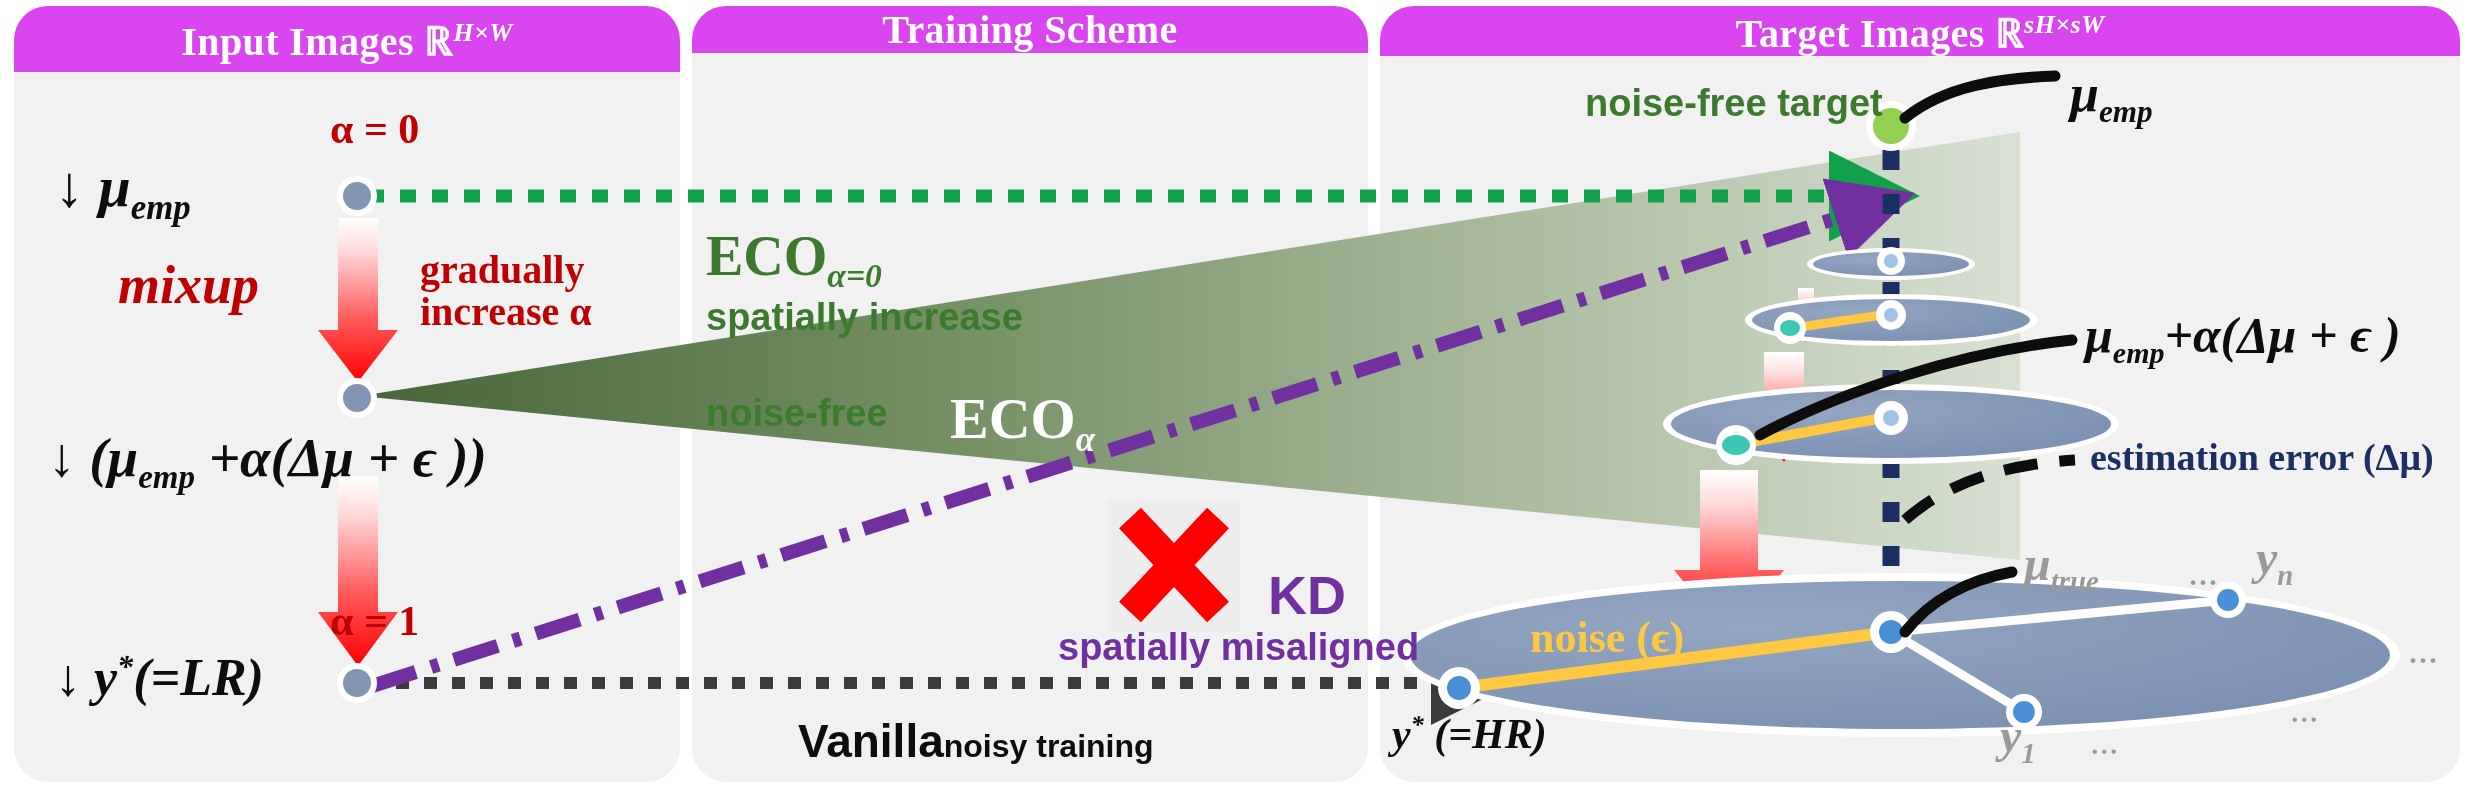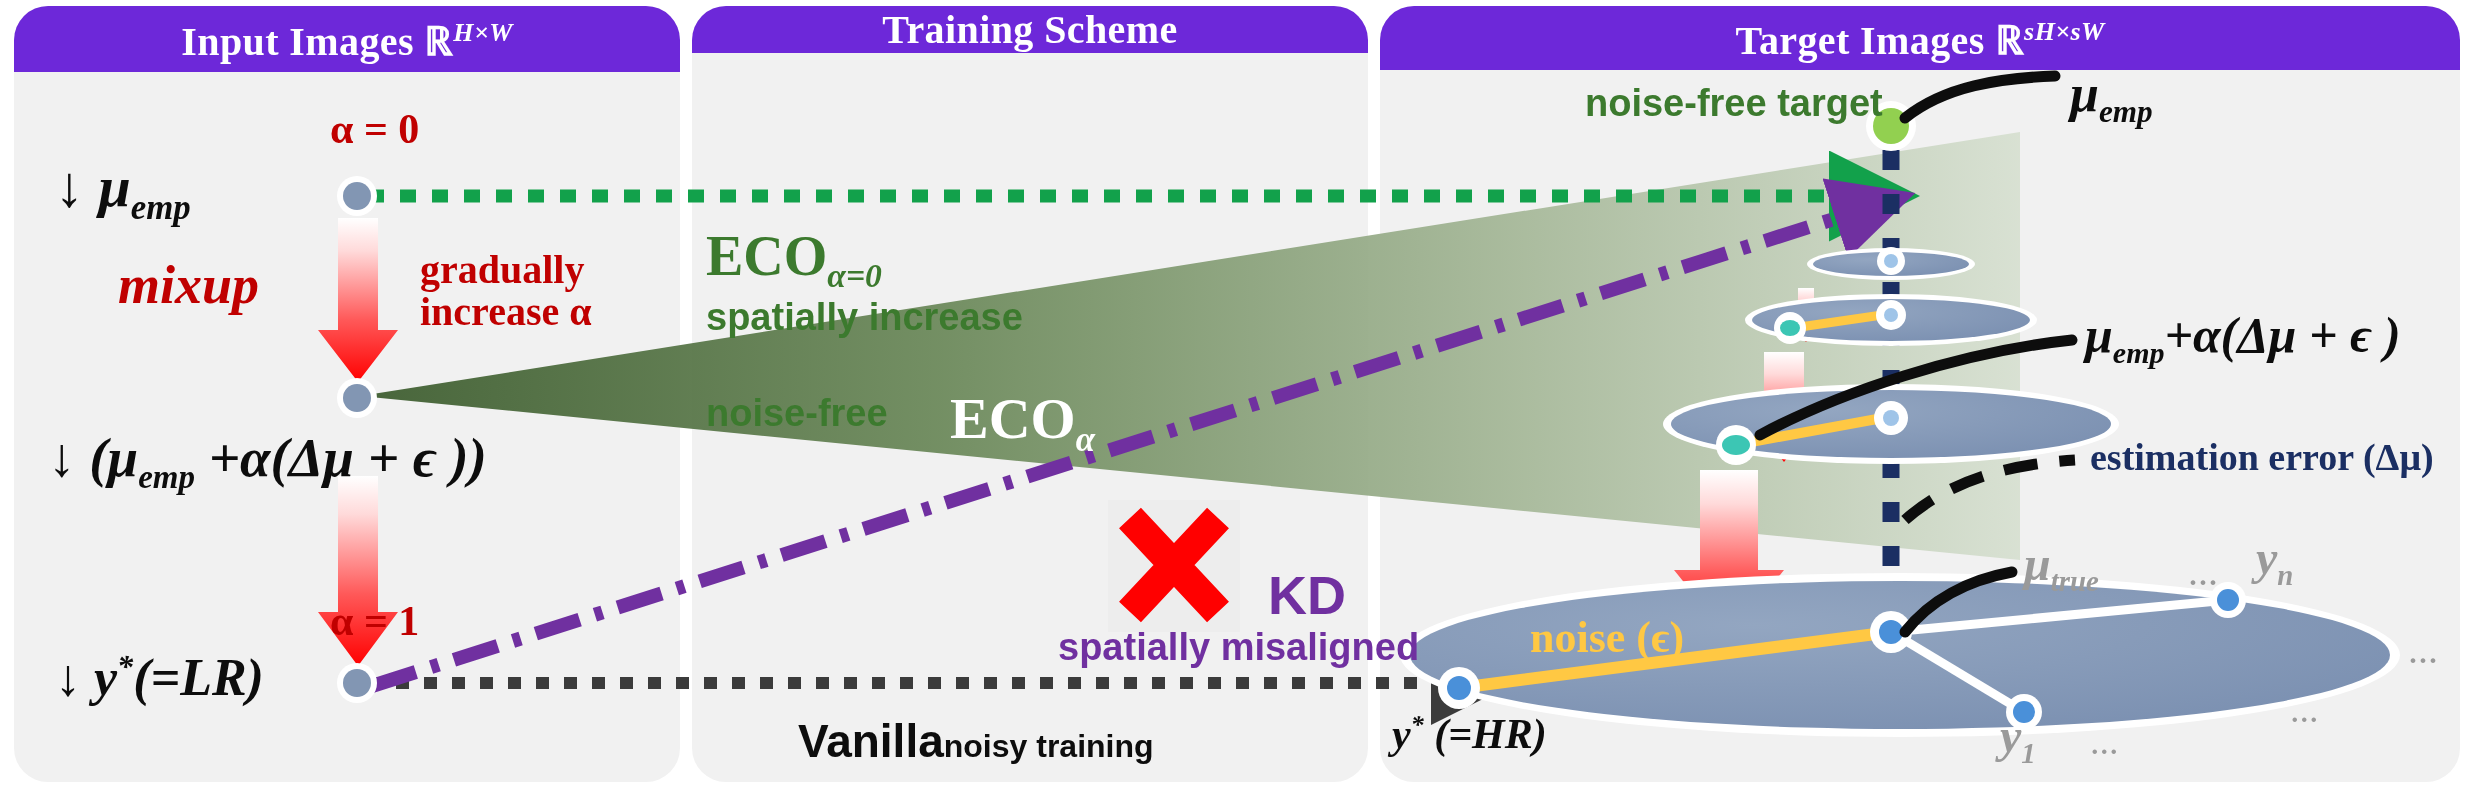--- a/index.html
+++ b/index.html
@@ -3,21 +3,21 @@
 <meta charset="utf-8">
 <style>
   html,body{margin:0;padding:0;background:#ffffff;}
   body{width:2473px;height:788px;position:relative;overflow:hidden;
        font-family:"Liberation Sans",sans-serif;}
   .stage{position:absolute;inset:0;width:2473px;height:788px;}
   svg.layer{position:absolute;left:0;top:0;width:2473px;height:788px;overflow:visible;}
 
   
   .panel{position:absolute;border-radius:34px;background:#f1f1f1;}
-  .panel-head{position:absolute;border-radius:34px 34px 0 0;background:#6d28d9;
+  .panel-head{position:absolute;border-radius:34px 34px 0 0;background:#d946ef;
               display:flex;align-items:center;justify-content:center;}
   .panel-head span{color:#ffffff;font-family:"Liberation Serif",serif;font-weight:bold;
                    font-size:40px;letter-spacing:.4px;white-space:nowrap;}
   .panel-head span sup{font-size:26px;font-style:italic;font-weight:bold;}
 
   
   .t{position:absolute;white-space:nowrap;line-height:1;}
 
   .math{font-family:"Liberation Serif",serif;font-style:italic;font-weight:bold;}
   .mathup{font-family:"Liberation Serif",serif;font-weight:bold;}
@@ -46,21 +46,21 @@
       <span>Input Images</span>&nbsp;ℝ<sup>H×W</sup>
     </span>
   </div>
 
   <div class="panel" style="left:692px;top:6px;width:676px;height:776px;"></div>
   <div class="panel-head" style="left:692px;top:6px;width:676px;height:47px;">
     <span>Training Scheme</span>
   </div>
 
   <div class="panel" style="left:1380px;top:6px;width:1080px;height:776px;"></div>
-  <div class="panel-head" style="left:1380px;top:6px;width:1080px;height:64px;">
+  <div class="panel-head" style="left:1380px;top:6px;width:1080px;height:50px;">
     <span>
       <span>Target Images</span>&nbsp;ℝ<sup>sH×sW</sup>
     </span>
   </div>
 
   <svg class="layer" viewBox="0 0 2473 788">
     <defs>
       <linearGradient id="redArrowGrad" x1="0" y1="0" x2="0" y2="1">
         <stop offset="0%" stop-color="#ffffff"></stop>
         <stop offset="20%" stop-color="#ffdada"></stop>

